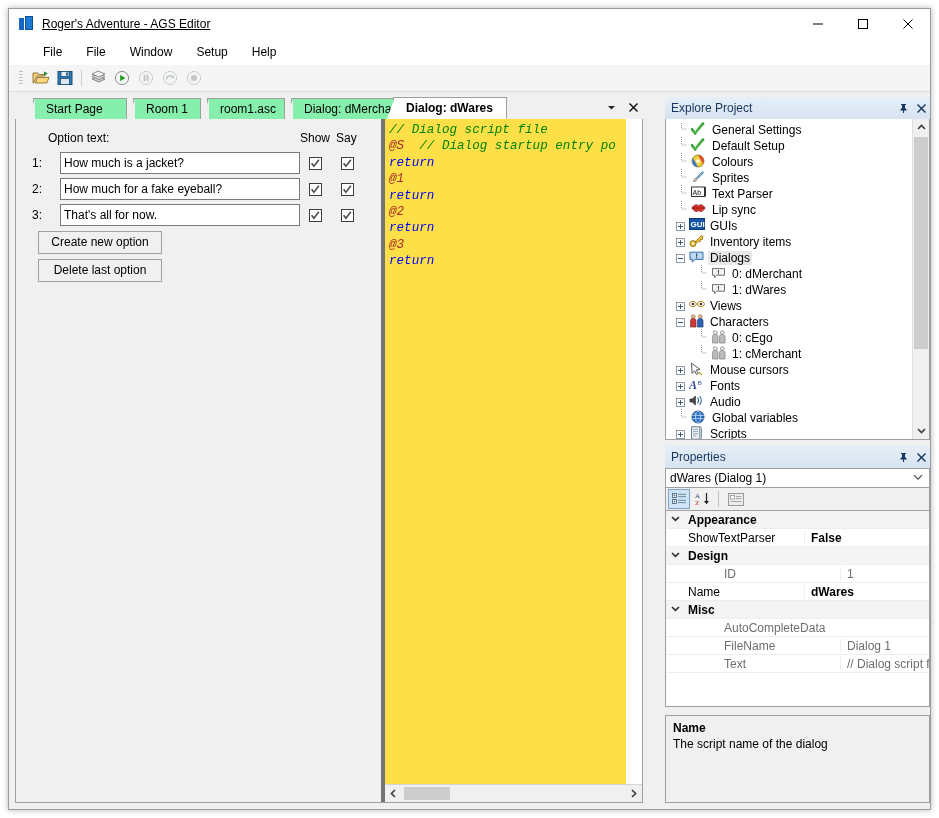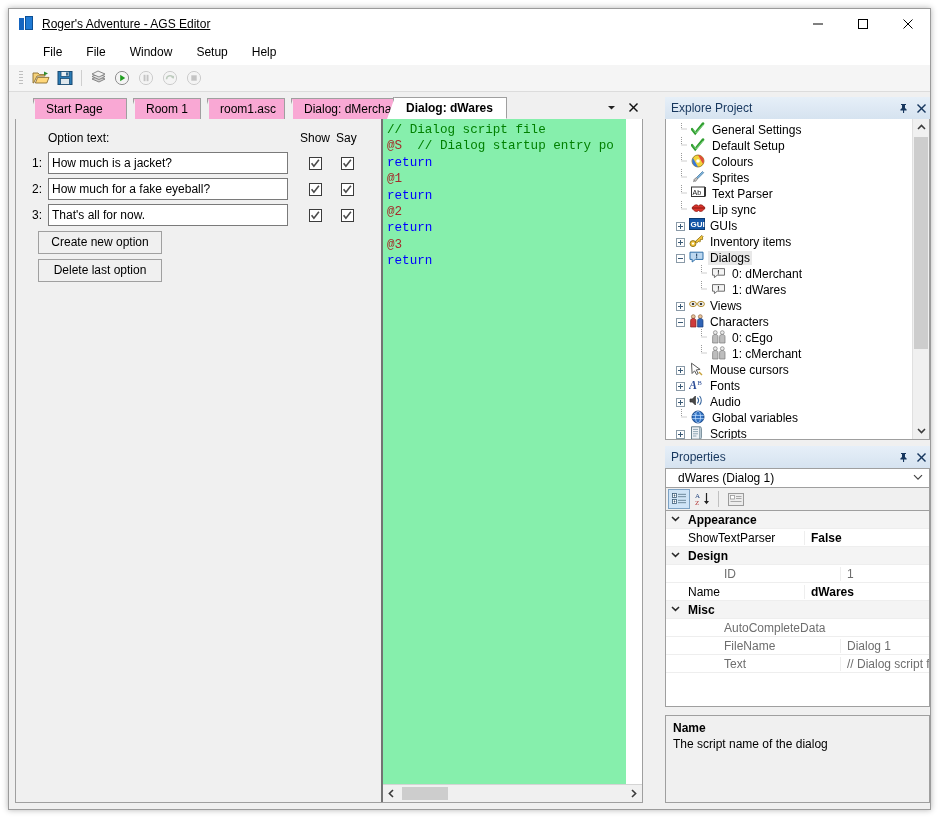--- a/index.html
+++ b/index.html
@@ -90,21 +90,21 @@
   .tabstrip {
     position: relative; height: 22px;
     border-bottom: 1px solid #9f9f9f;
     background: #f0f0f0;
   }
   .tab {
     position: absolute; bottom: 0; height: 21px;
     display: flex; align-items: center;
     padding: 0 10px 0 12px;
     font-size: 12px;
-    background: #f9a8d4;
+    background: #86efac;
     border: 1px solid #9f9f9f;
     border-bottom: none;
     color: #000;
     white-space: nowrap;
     box-sizing: border-box;
   }
   .tab::before {
     content: ""; position: absolute; left: -7px; bottom: -1px;
     width: 0; height: 0;
     border-bottom: 21px solid #f0f0f0;
@@ -132,21 +132,21 @@
     position: absolute; left: 0; top: 0; width: 358px; bottom: 0;
     background: #f0f0f0;
   }
   .opt-header { position: absolute; left: 32px; top: 12px; font-size: 12px; }
   .col-show { position: absolute; left: 284px; top: 12px; font-size: 12px; }
   .col-say  { position: absolute; left: 320px; top: 12px; font-size: 12px; }
 
   .opt-row { position: absolute; left: 0; height: 22px; }
   .opt-num { position: absolute; left: 10px; width: 16px; text-align: right; font-size: 12px; line-height: 22px; }
   .opt-input {
-    position: absolute; left: 32px; width: 240px; height: 22px;
+    position: absolute; left: 44px; width: 240px; height: 22px;
     border: 1px solid #7a7a7a; background: #fff;
     font-family: "Liberation Sans", sans-serif; font-size: 12px;
     padding: 0 3px; box-sizing: border-box; color: #000;
     outline: none;
   }
   .cb {
     position: absolute; width: 13px; height: 13px; top: 5px;
     border: 1px solid #3c3c3c; background: #fff; box-sizing: border-box;
   }
   .cb svg { position: absolute; left: 0px; top: 0px; }
@@ -161,24 +161,25 @@
   }
 
   .vsplit {
     position: absolute; left: 358px; top: 0; width: 7px; bottom: 0;
     background: #f0f0f0;
   }
 
   
   .script-pane {
     position: absolute; left: 365px; right: 0; top: 0; bottom: 0;
-    background: #86efac;
-    border-left: 2px solid #737373;
+    background: #fde047;
+    border-left: 4px solid #737373;
     box-sizing: border-box;
     overflow: hidden;
+    font-style: italic;
   }
   .code {
     position: absolute; left: 4px; top: 3px; right: 16px;
     font-family: "Liberation Mono", monospace;
     font-size: 12.6px; line-height: 16.4px;
     white-space: pre;
   }
   .c-comment { color: #008000; }
   .c-at { color: #a52a2a; }
   .c-kw { color: #0000ff; }
@@ -239,21 +240,21 @@
     position: absolute; right: 0; top: 0; width: 16px; bottom: 0;
     background: #f0f0f0; border-left: 1px solid #e0e0e0;
   }
   .vsb-arrow { position:absolute; left:0; width:16px; height:17px; display:flex;align-items:center;justify-content:center; color:#606060; font-size:9px;}
   .vsb-thumb { position:absolute; left:1px; width:14px; background:#cdcdcd; }
 
   
   .prop-combo {
     position: absolute; left: 0; right: 0; top: 22px; height: 20px;
     background: #fff; border: 1px solid #9f9f9f; box-sizing: border-box;
-    display: flex; align-items: center; padding-left: 12px; font-size: 12px;
+    display: flex; align-items: center; padding-left: 4px; font-size: 12px;
   }
   .prop-combo .pc-arrow { margin-left:auto; margin-right: 6px; color:#444; font-size: 9px; }
   .prop-toolbar {
     position: absolute; left: 0; right: 0; top: 42px; height: 22px;
     background: #f0f0f0; border-left: 1px solid #9f9f9f; border-right: 1px solid #9f9f9f;
     display: flex; align-items: center; box-sizing: border-box;
   }
   .pt-btn { width: 22px; height: 20px; margin-left: 2px; display:flex;align-items:center;justify-content:center; box-sizing:border-box;}
   .pt-btn.on { background: #cfe4f7; border: 1px solid #7da2c4; }
   .pt-sep { width:1px; height:16px; background:#c0c0c0; margin: 0 4px; }

